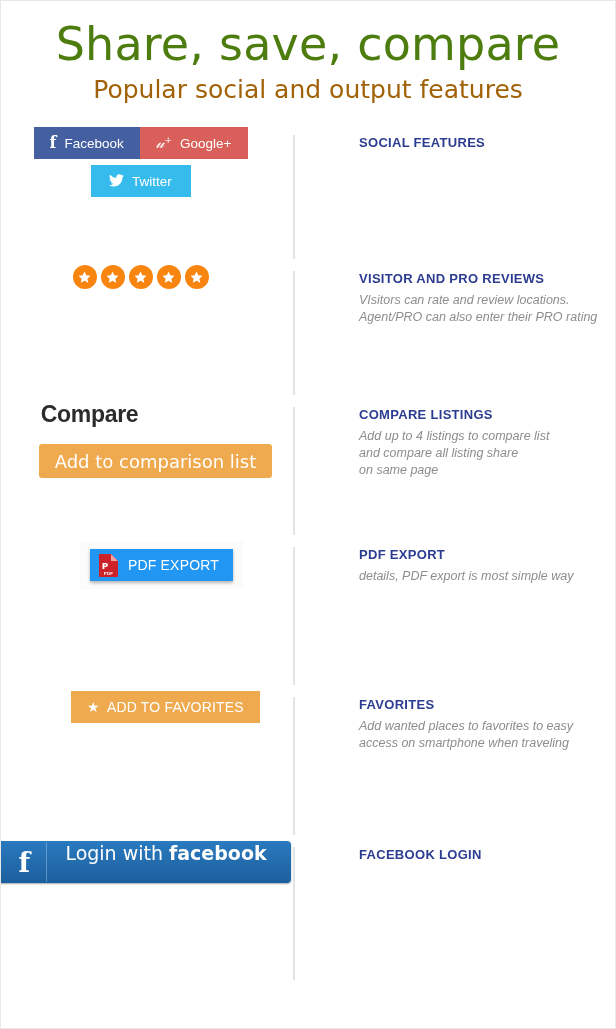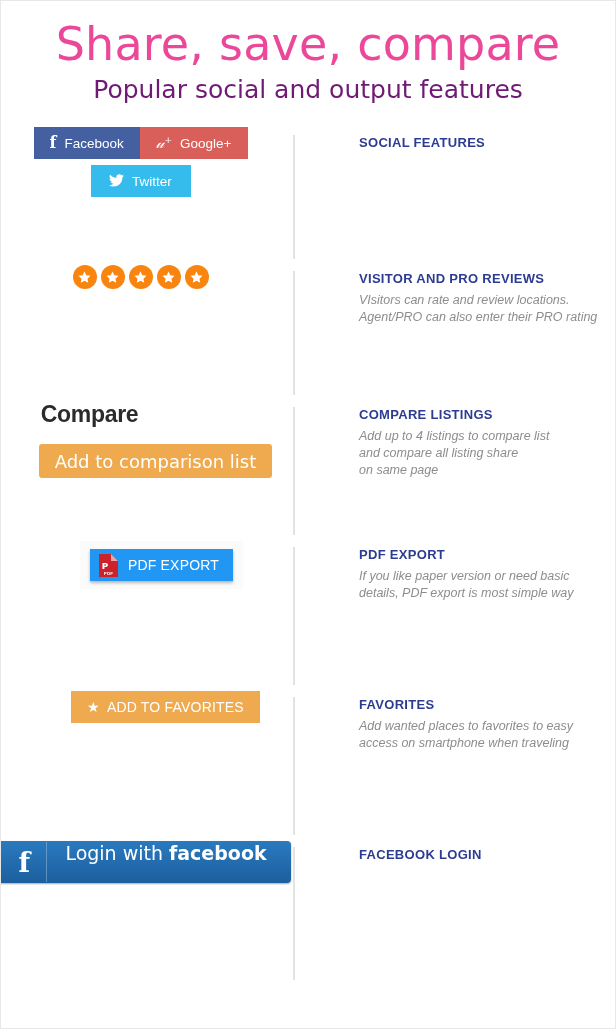--- a/index.html
+++ b/index.html
@@ -28,30 +28,30 @@
     padding-top: 16px;
     text-align: center;
   }
   .title {
     margin: 0;
     font-family: "DejaVu Sans", sans-serif;
     font-weight: 400;
     font-size: 46px;
     line-height: 54px;
     letter-spacing: 0.2px;
-    color: #ec4899;
+    color: #4d7c0f;
     white-space: nowrap;
   }
   .subtitle {
     margin: 4px 0 0 0;
     font-family: "DejaVu Sans", sans-serif;
     font-weight: 400;
     font-size: 25px;
     line-height: 30px;
-    color: #701a75;
+    color: #a16207;
     white-space: nowrap;
   }
 
   
   .rows {
     position: relative;
     margin-top: 24px;
   }
   .row {
     position: relative;
@@ -384,21 +384,20 @@
               </svg>
             </span>
             <span>PDF EXPORT</span>
           </button>
         </div>
       </div>
       <div class="divider"></div>
       <div class="right-col">
         <div class="sec-title">PDF EXPORT</div>
         <div class="sec-desc">
-          <span>If you like paper version or need basic</span>
           <span>details, PDF export is most simple way</span>
         </div>
       </div>
     </div>
 
     <div class="row row-fav">
       <div class="left-col">
         <button class="btn-fav">
           <span class="fav-star">★</span>
           <span>ADD TO FAVORITES</span>

